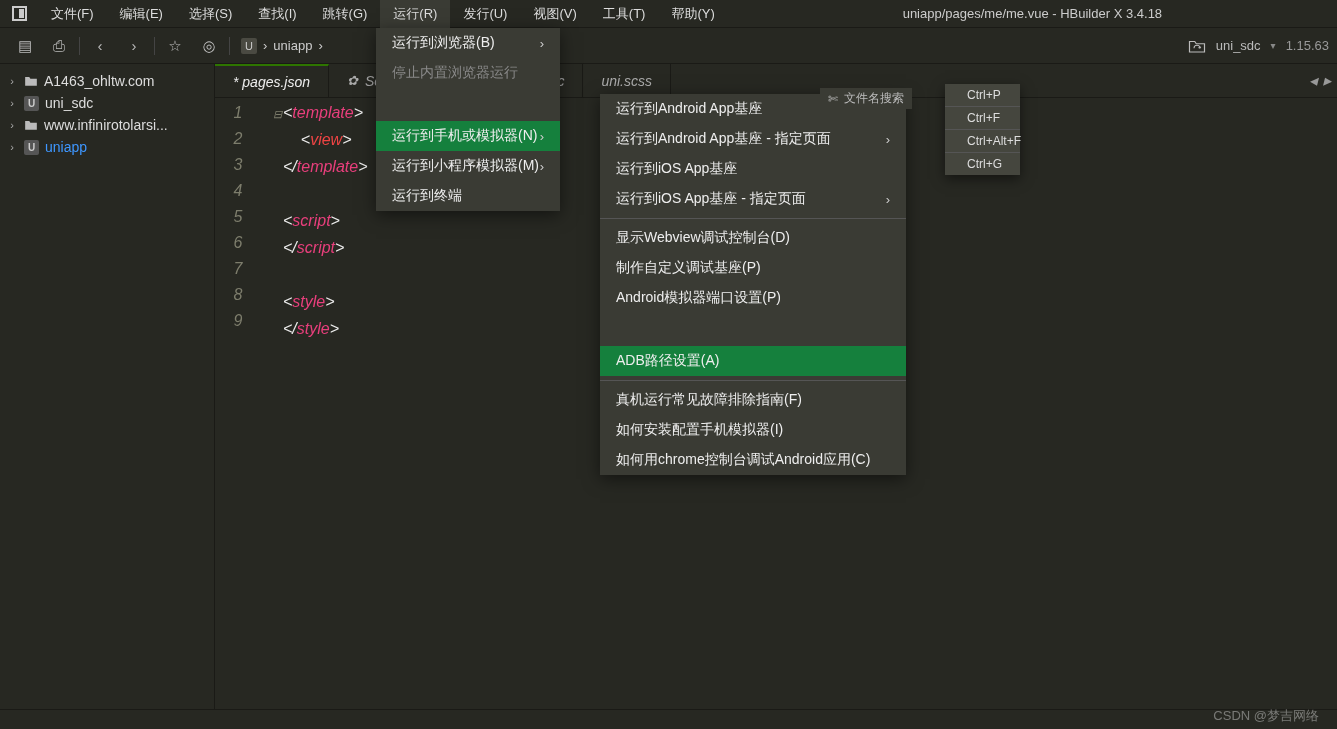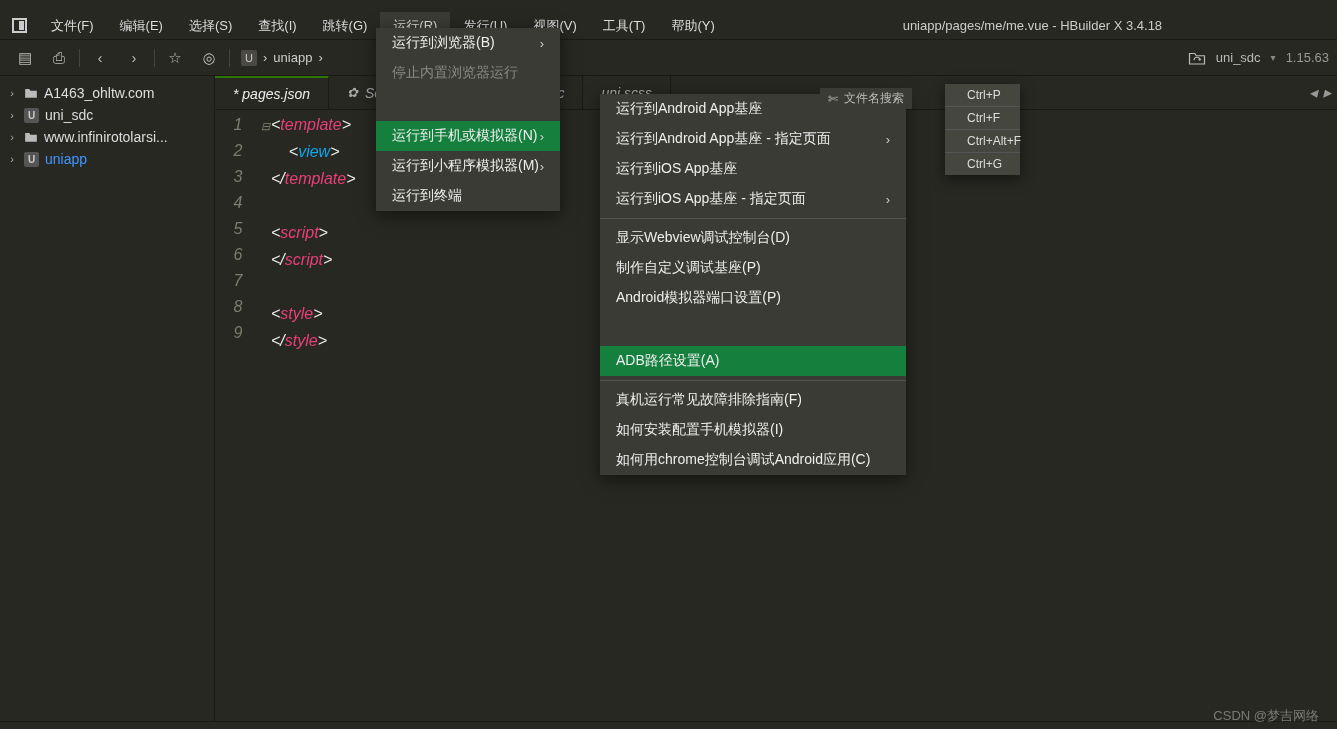--- a/index.html
+++ b/index.html
@@ -1,19 +1,19 @@
 <!DOCTYPE html>
 <html><head>
 <meta charset="utf-8">
 <style>
 * { margin:0; padding:0; box-sizing:border-box; font-family:"Microsoft YaHei",Arial,sans-serif; -webkit-font-smoothing:antialiased; }
 body { width:1337px; height:729px; background:#272822; color:#ddd; overflow:hidden; position:relative; }
 
 
-.menubar { height:28px; display:flex; align-items:center; background:#272822; border-bottom:1px solid #1a1a16;margin-top:12px; }
+.menubar { height:28px; display:flex; align-items:center; background:#272822; border-bottom:1px solid #1a1a16; }
 .app-logo { width:38px; display:flex; align-items:center; justify-content:center; }
 .app-logo .sq { width:15px; height:15px; border:2px solid #ccc; position:relative; }
 .app-logo .sq::after { content:""; position:absolute; right:1px; top:1px; bottom:1px; width:5px; background:#ccc; }
 .menu-item { padding:0 13px; font-size:13px; color:#ddd; cursor:pointer; line-height:28px; }
 .menu-item.open { background:#3a3b34; }
 .title-path { flex:1; text-align:center; font-size:13px; color:#ccc; }
 
 
 .toolbar { height:36px; display:flex; align-items:center; padding:0 8px; background:#272822; border-bottom:1px solid #1a1a16; }
 .ticon { width:34px; height:26px; display:flex; align-items:center; justify-content:center; color:#bbb; font-size:15px; cursor:pointer; }
@@ -37,24 +37,24 @@
 
 .editor-wrap { flex:1; display:flex; flex-direction:column; background:#272822; position:relative;font-style:italic; }
 .tabs { height:34px; display:flex; align-items:stretch; background:#272822; border-bottom:1px solid #1a1a16; }
 .tab { padding:0 18px; display:flex; align-items:center; font-size:14px; color:#aaa; border-right:1px solid #1a1a16; gap:7px; cursor:pointer; }
 .tab.active { background:#272822; color:#eee; border-top:2px solid #2e7500; }
 .tab .gear { font-size:13px; }
 .tab-nav { margin-left:auto; display:flex; align-items:center; padding:0 6px; gap:6px; color:#999; }
 .code { flex:1; display:flex; font-family:Consolas,monospace; font-size:16px; line-height:26px; }
 .gutter { width:46px; text-align:center; color:#7d7d6c; padding-top:2px; user-select:none; }
 .gutter div { height:26px; }
-.src { padding-top:2px; white-space:pre; }
+.src { padding-top:2px; white-space:pre;margin-left:12px; }
 .t-tag { color:#e83f7c; }
 .t-punc { color:#eee; }
-.t-view { color:#0ea5e9;text-align:center; }
+.t-view { color:#ef4444;text-align:center; }
 .fold { color:#7d7d6c; font-size:11px; display:inline-block; width:10px; }
 
 
 .dropdown { position:absolute; background:#3a3b34; box-shadow:0 4px 16px rgba(0,0,0,.5); z-index:100; font-size:14px; }
 .dd-run { left:376px; top:28px; width:184px; }
 .dd-item { padding:6px 16px; color:#eee; display:flex; align-items:center; justify-content:space-between; cursor:pointer; }
 .dd-item.hl { background:#15803d;margin-top:33px; }
 .dd-item .arr { color:#ccc; font-size:13px; }
 .dd-item.disabled { color:#888; }
 

